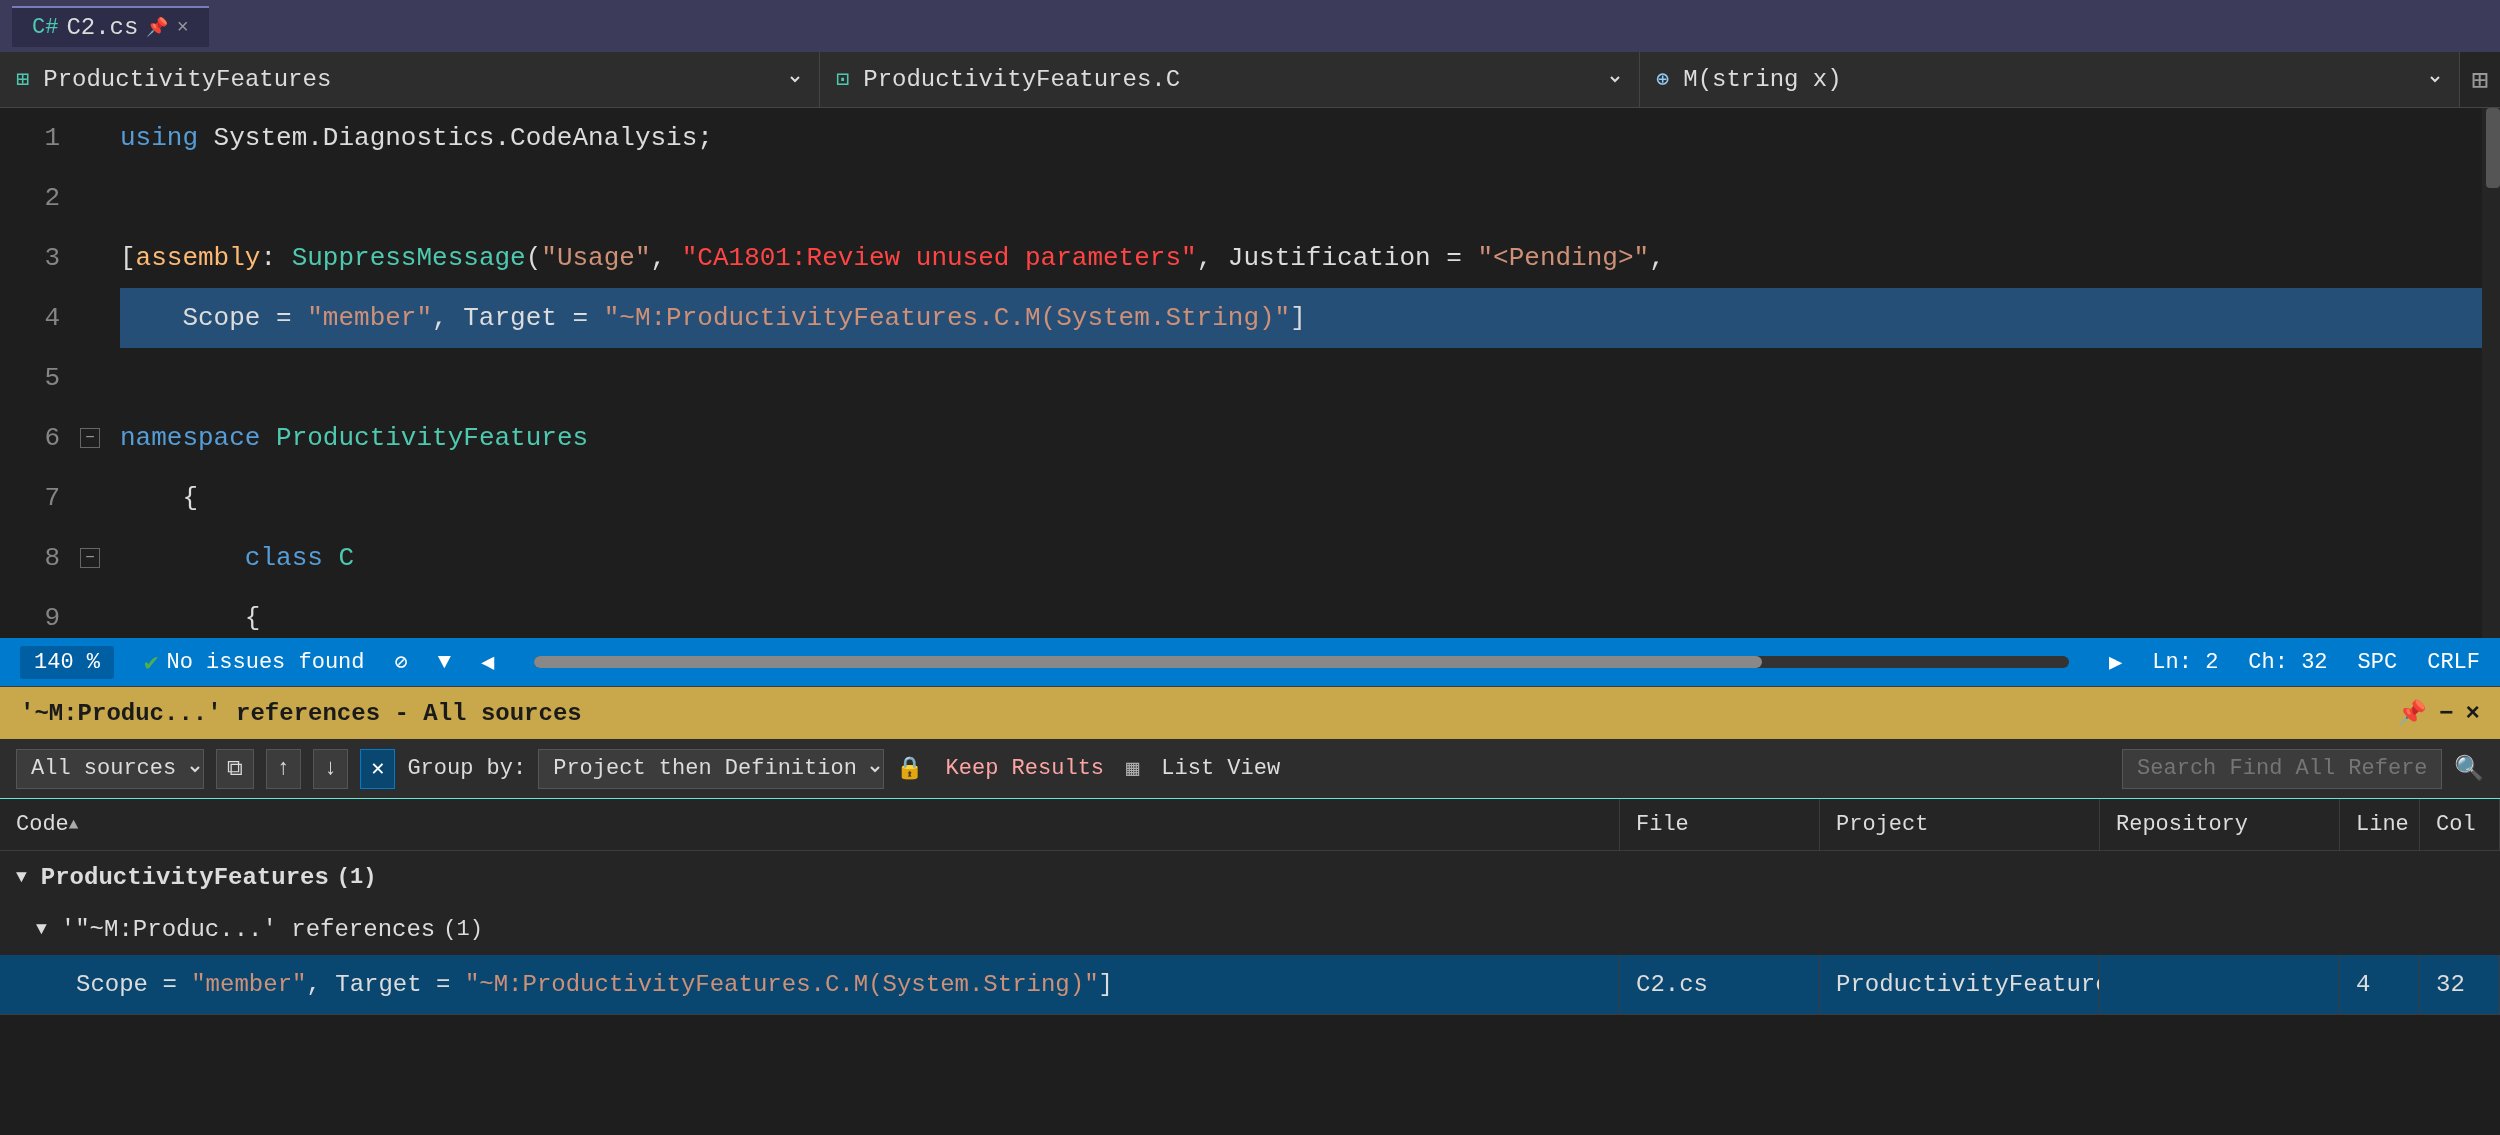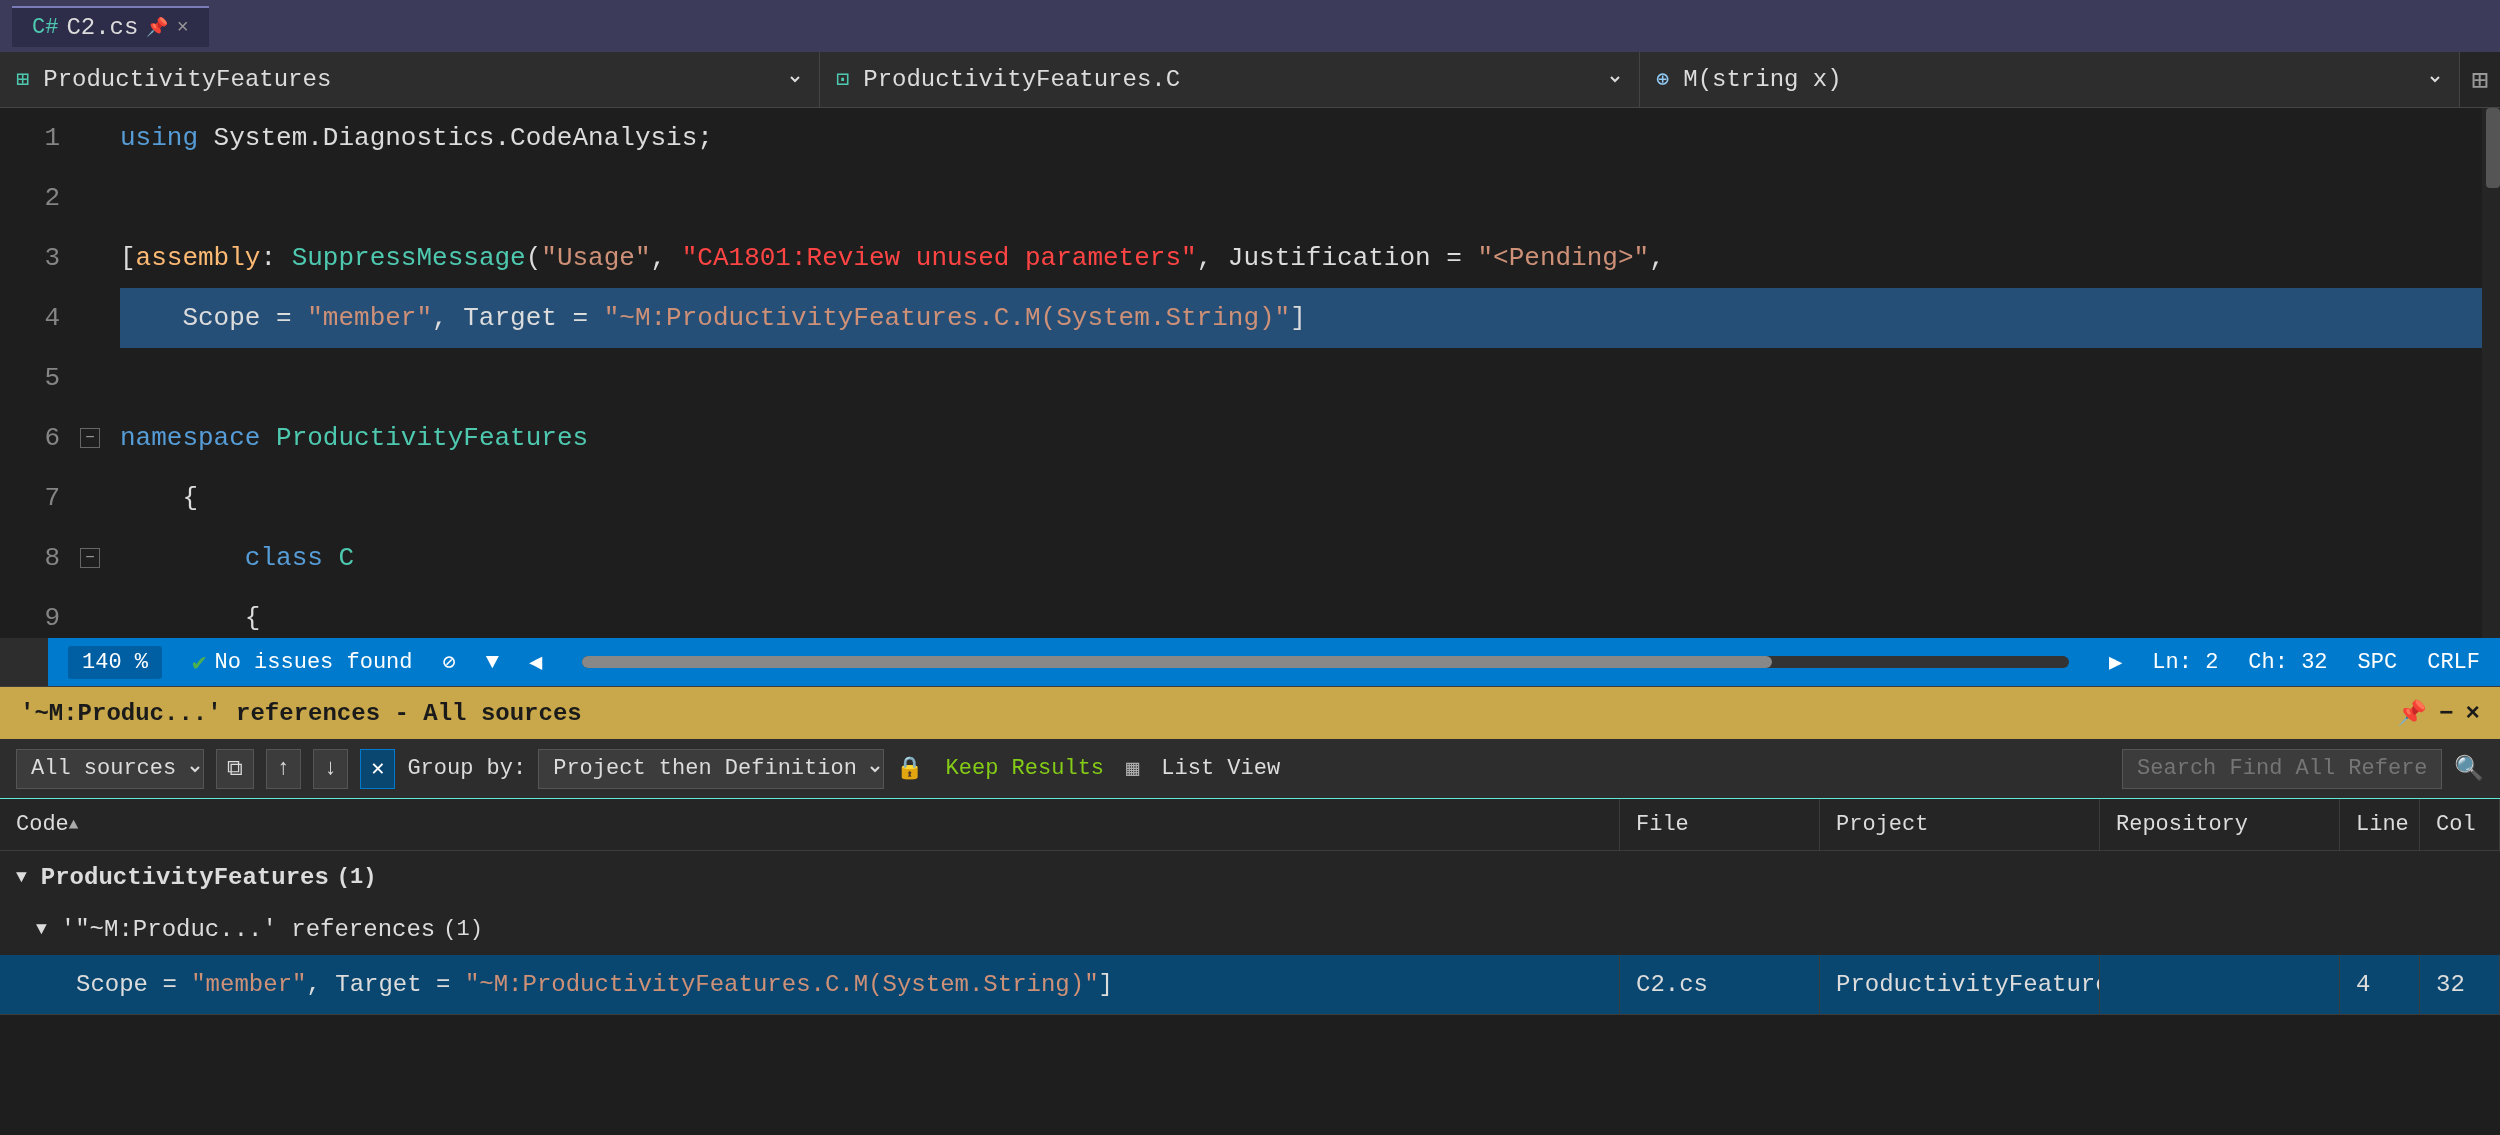--- a/index.html
+++ b/index.html
@@ -155,21 +155,20 @@
     
     .status-bar {
       background: #007acc;
       height: 48px;
       display: flex;
       align-items: center;
       padding: 0 20px;
       font-size: 22px;
       color: white;
       gap: 30px;
-      margin-left: 48px;
     }
     .status-bar .zoom {
       background: #005fa3;
       padding: 4px 14px;
       border-radius: 3px;
       font-size: 22px;
     }
     .status-bar .issues {
       display: flex;
       align-items: center;
@@ -284,21 +283,21 @@
       padding: 4px 10px;
       height: 40px;
       outline: none;
       cursor: pointer;
       min-width: 280px;
     }
     .keep-results-btn {
       display: flex;
       align-items: center;
       gap: 8px;
-      color: #84cc16;
+      color: #fca5a5;
       font-size: 22px;
       cursor: pointer;
       padding: 4px 10px;
       text-align: right;
     }
     .list-view-btn {
       display: flex;
       align-items: center;
       gap: 8px;
       color: #dcdcdc;

